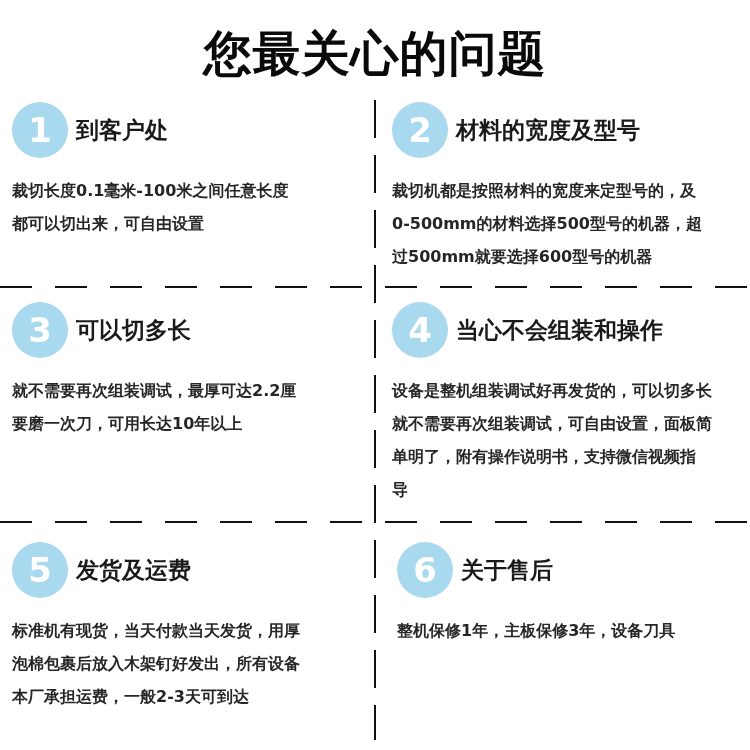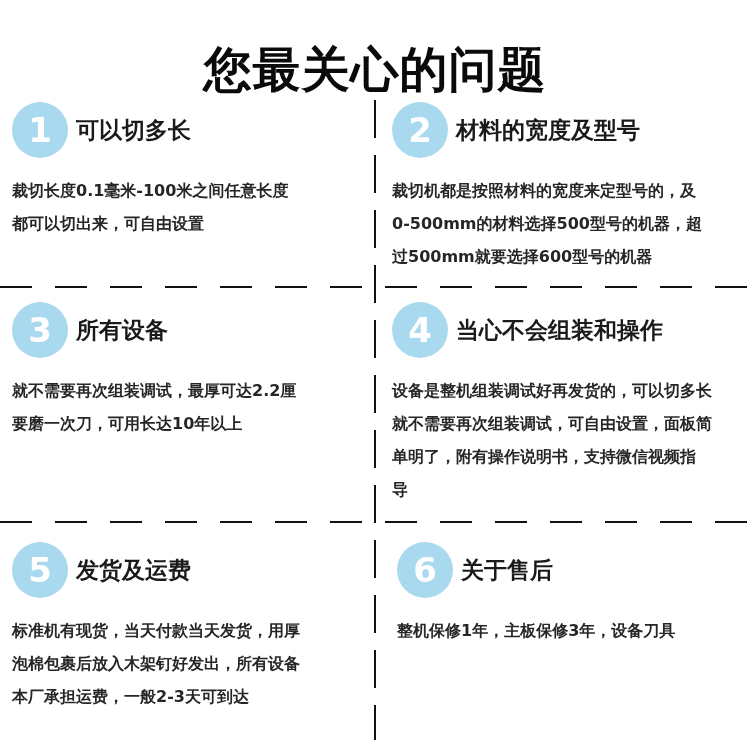--- a/index.html
+++ b/index.html
@@ -1,19 +1,19 @@
 <!DOCTYPE html>
 <html><head>
   <meta charset="utf-8">
   <style>
     html, body { margin: 0; padding: 0; background: #ffffff; }
     body { width: 750px; height: 750px; position: relative; overflow: hidden;
            font-family: "DejaVu Sans", "Liberation Sans", sans-serif; color: #1f1f1f; }
     .title { position: absolute; left: 0; top: 18px; width: 750px; text-align: center;
-             font-size: 48px; font-weight: bold; color: #0a0a0a; letter-spacing: 1px; line-height: 70px; margin-top: 16px; }
+             font-size: 48px; font-weight: bold; color: #0a0a0a; letter-spacing: 1px; line-height: 70px; }
     .cell { position: absolute; }
     .head { display: flex; align-items: center; height: 60px; }
     .circle { width: 56px; height: 56px; border-radius: 50%; background: #a9d9ee;
               color: #ffffff; font-size: 34px; font-weight: bold; display: flex;
               align-items: center; justify-content: center; flex: 0 0 56px; }
     .heading { font-size: 23px; font-weight: bold; color: #1a1a1a; margin-left: 8px; white-space: nowrap; }
     .body { font-size: 16px; font-weight: bold; color: #262626; line-height: 33px; margin-top: 14px; }
     .hline { position: absolute; left: 0; width: 750px; height: 0;
              border-top: 2px dashed #111111; }
     .hline.dash { border-top: none; height: 2px;
@@ -26,21 +26,21 @@
 
 <div class="title">您最关心的问题</div>
 
 <div class="vline" style="top:100px;height:640px;"></div>
 <div class="hline dash" style="top:286px;"></div>
 <div class="hline dash" style="top:521px;"></div>
 
 <div class="cell" style="left:12px;top:100px;width:350px;">
   <div class="head">
     <div class="circle">1</div>
-    <div class="heading">可以切多长</div>
+    <div class="heading">到客户处</div>
   </div>
   <div class="body">
     <div>裁切长度0.1毫米-100米之间任意长度</div>
     <div>都可以切出来，可自由设置</div>
   </div>
 </div>
 
 <div class="cell" style="left:392px;top:100px;width:350px;">
   <div class="head">
     <div class="circle">2</div>
@@ -49,21 +49,21 @@
   <div class="body">
     <div>裁切机都是按照材料的宽度来定型号的，及</div>
     <div>0-500mm的材料选择500型号的机器，超</div>
     <div>过500mm就要选择600型号的机器</div>
   </div>
 </div>
 
 <div class="cell" style="left:12px;top:300px;width:350px;">
   <div class="head">
     <div class="circle">3</div>
-    <div class="heading">所有设备</div>
+    <div class="heading">可以切多长</div>
   </div>
   <div class="body">
     <div>就不需要再次组装调试，最厚可达2.2厘</div>
     <div>要磨一次刀，可用长达10年以上</div>
   </div>
 </div>
 
 <div class="cell" style="left:392px;top:300px;width:350px;">
   <div class="head">
     <div class="circle">4</div>

